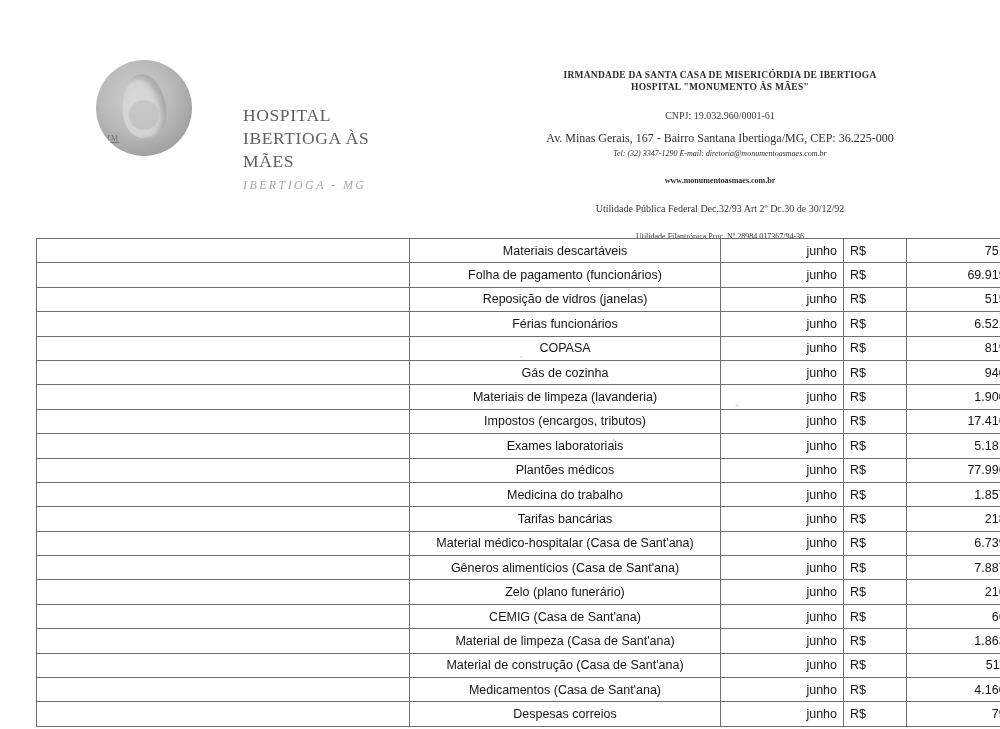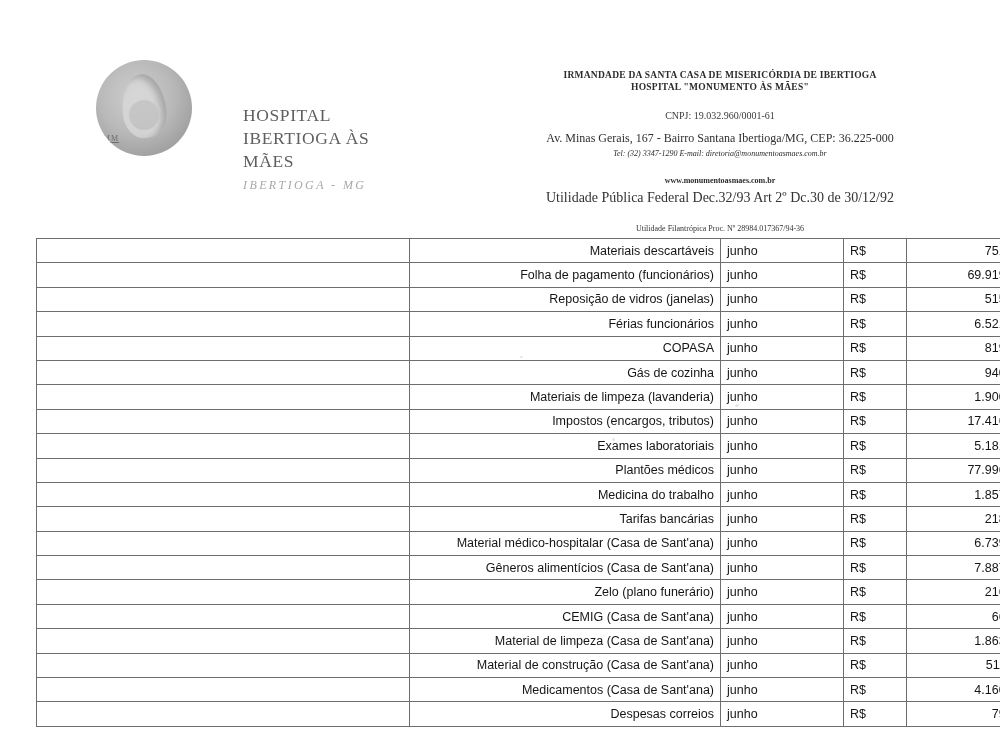--- a/index.html
+++ b/index.html
@@ -130,22 +130,22 @@
     font-size: 8px;
     margin-top: 3px;
     font-style: italic;
   }
   .org .org-site {
     font-size: 8px;
     margin-top: 18px;
     font-weight: bold;
   }
   .org .org-util {
-    font-size: 14px;
-    margin-top: 5px;
+    font-size: 10px;
+    margin-top: 18px;
     color: #333;
   }
   .org .org-util2 {
     font-size: 8px;
     margin-top: 18px;
     color: #333;
   }
 
   
   .sheet {
@@ -171,22 +171,22 @@
   td.c-blank {
     width: 360px;
     border-left: 1px solid #6e6e6e;
     border-top: none;
     border-bottom: none;
     border-right: 1px solid #6e6e6e;
   }
   tr:first-child td.c-blank { border-top: 1px solid #6e6e6e; }
   tr:last-child td.c-blank { border-bottom: 1px solid #6e6e6e; }
 
-  td.c-desc { width: 298px; text-align: right; }
-  td.c-month { width: 110px; text-align: left; }
+  td.c-desc { width: 298px; text-align: center; }
+  td.c-month { width: 110px; text-align: right; }
   td.c-cur { width: 50px; text-align: left; padding-left: 9px; }
   td.c-val { width: 110px; text-align: right; padding-right: 10px; }
 
   
   .speck {
     position: absolute;
     background: #cfcfcf;
     border-radius: 50%;
     opacity: .55;
   }

